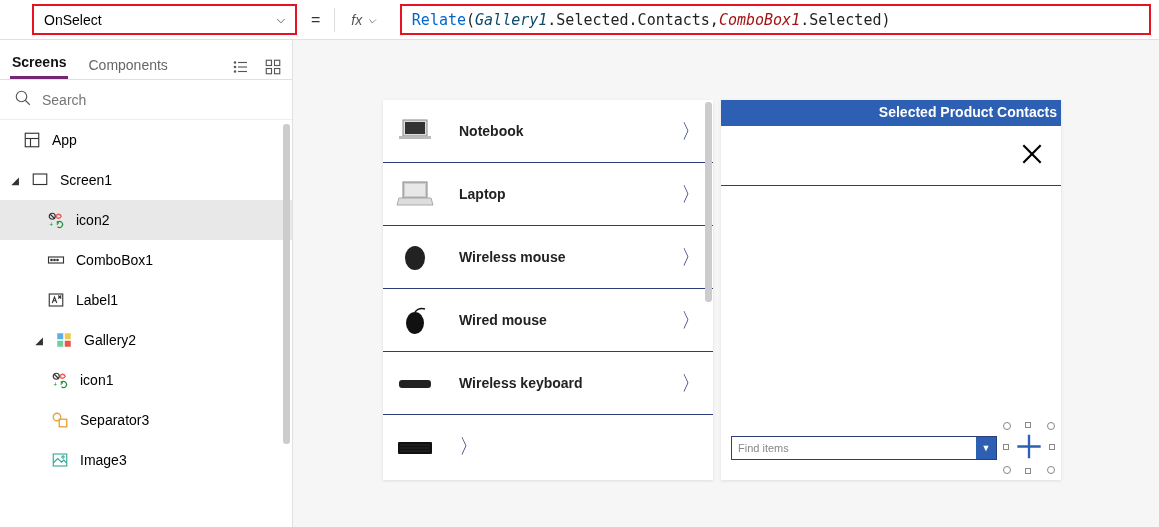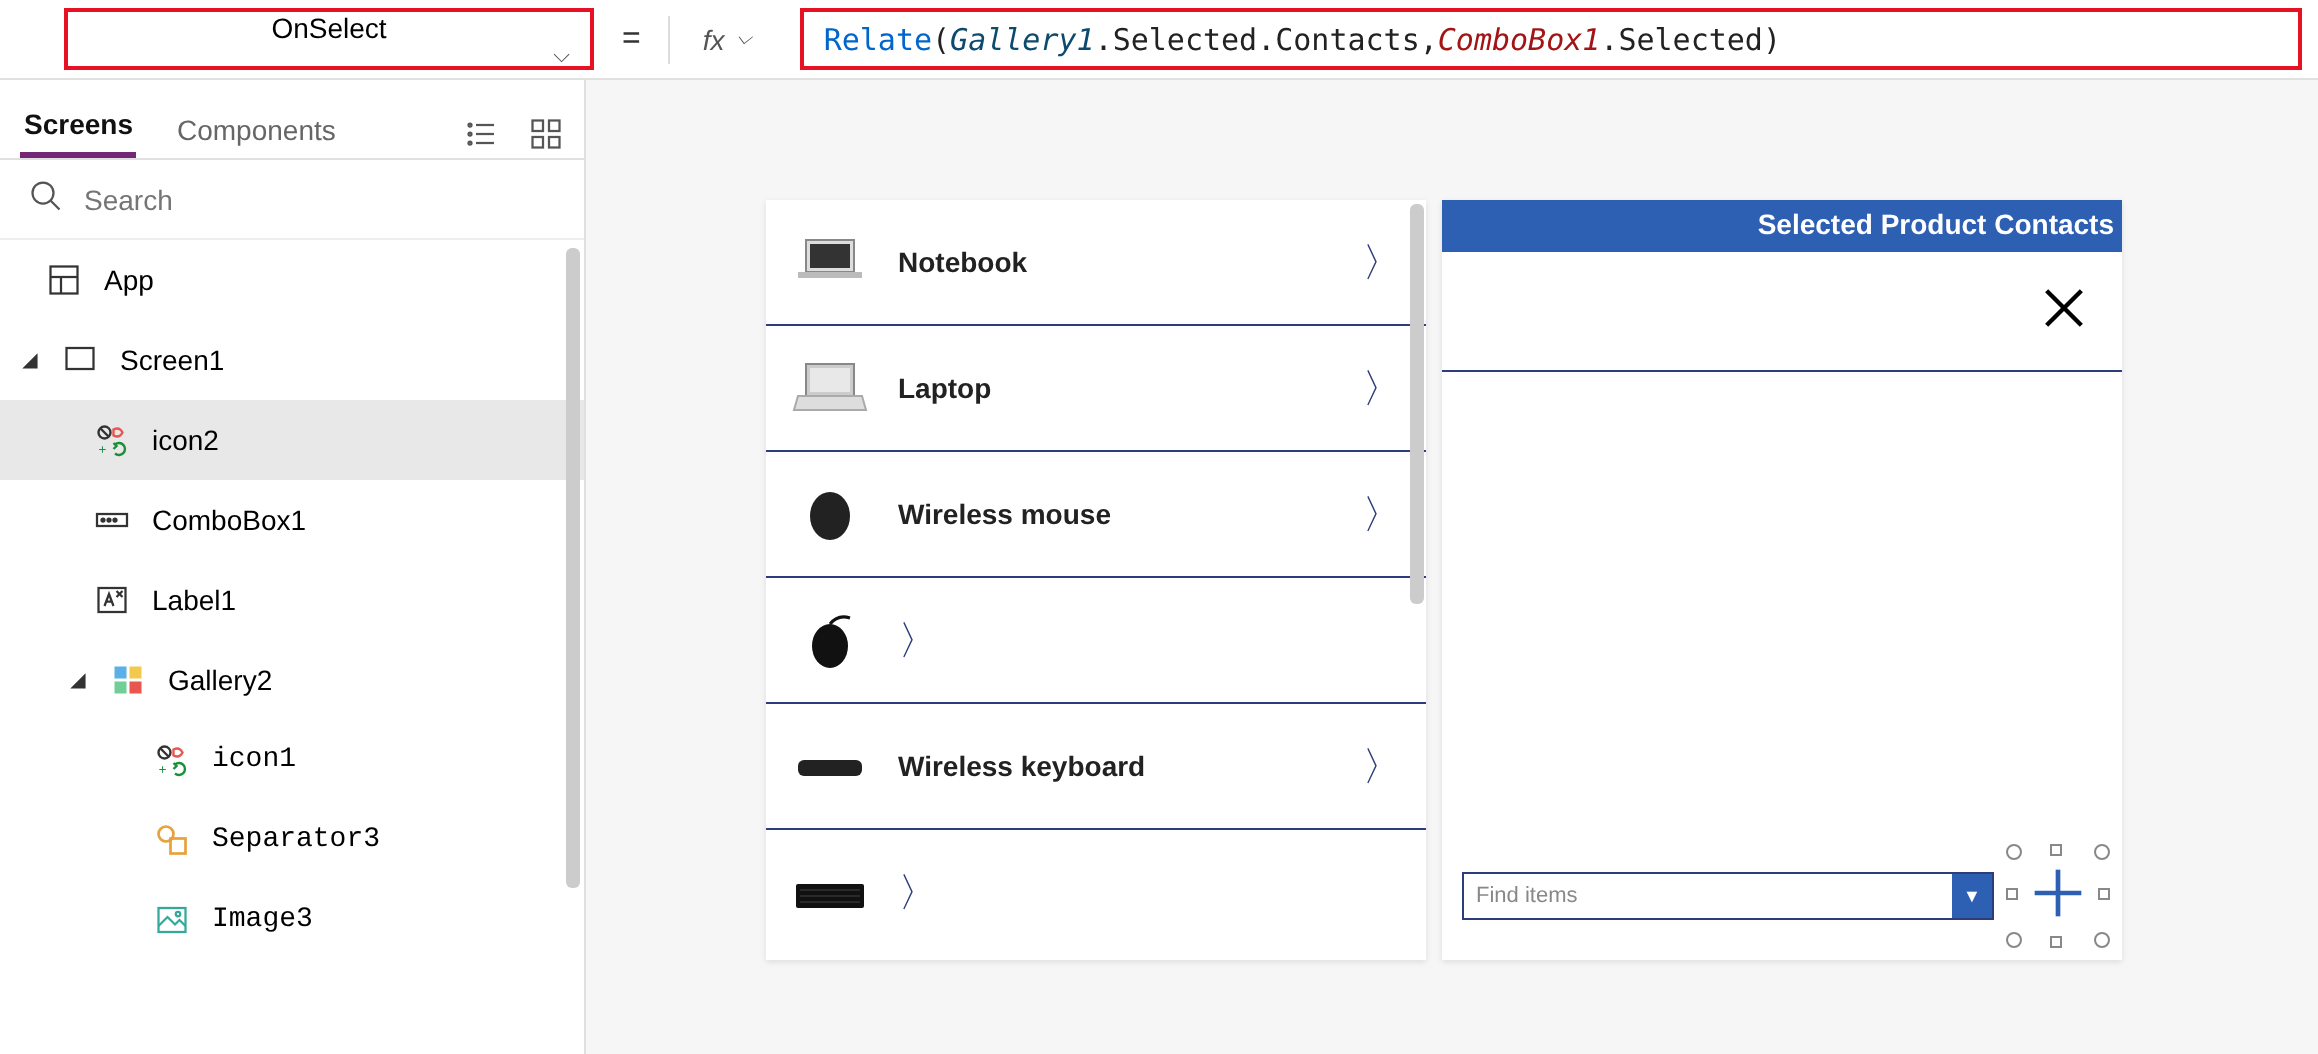--- a/index.html
+++ b/index.html
@@ -1,20 +1,20 @@
 <!DOCTYPE html>
 <html><head>
   <meta charset="utf-8">
   <style>
     * { box-sizing: border-box; margin: 0; padding: 0; }
     body { font-family: "Segoe UI", Arial, sans-serif; font-size: 14px; background: #fff; width: 1159px; height: 527px; overflow: hidden; }
     
     
     .formula-bar { display: flex; align-items: center; height: 40px; border-bottom: 1px solid #e0e0e0; padding: 4px 8px; gap: 8px; }
-    .property-dropdown { position: relative; width: 265px; height: 31px; border: 2px solid #e81123; display: flex; align-items: center; padding: 0 10px; background: #fff; margin-left: 24px; flex-direction: column; }
+    .property-dropdown { position: relative; width: 265px; height: 31px; border: 2px solid #e81123; display: flex; align-items: center; padding: 0 10px; background: #fff; margin-left: 24px; }
     .property-dropdown .chevron { margin-left: auto; color: #555; font-size: 11px; }
     .equals { margin: 0 6px; font-size: 16px; color: #333; }
     .fx-box { display: flex; align-items: center; gap: 6px; font-style: italic; color: #555; padding: 0 16px; border-left: 1px solid #ddd; height: 24px; }
     .fx-box .chev { font-size: 10px; color: #555; }
     .formula-input { flex: 1; border: 2px solid #e81123; height: 31px; display: flex; align-items: center; padding: 0 10px; font-family: Consolas, monospace; font-size: 15px; }
     .tk-func { color: #0066cc; }
     .tk-id1 { color: #0c4a6e; font-style: italic; }
     .tk-id2 { color: #a31515; font-style: italic; }
     .tk-plain { color: #222; }
     
@@ -39,30 +39,30 @@
     .scrollbar-fake { position: absolute; right: 2px; top: 4px; width: 7px; height: 320px; background: #ccc; border-radius: 3px; }
     .tree-row { display: flex; align-items: center; height: 40px; gap: 10px; cursor: default; }
     .tree-row.selected { background: #e8e8e8; }
     .expander { width: 10px; display: inline-flex; justify-content: center; font-size: 10px; color: #333; }
     .tree-icon { width: 20px; height: 20px; display: inline-flex; align-items: center; justify-content: center; }
     .tree-icon svg { width: 18px; height: 18px; }
     .indent-0 { padding-left: 22px; }
     .indent-1 { padding-left: 10px; }
     .indent-2 { padding-left: 46px; }
     .indent-2b { padding-left: 34px; }
-    .indent-3 { padding-left: 76px; font-family: Liberation Mono, monospace; }
+    .indent-3 { padding-left: 50px; }
     
     
     .canvas-area { flex: 1; background: #f6f6f6; position: relative; overflow: hidden; }
     .canvas-content { position: absolute; left: 90px; top: 60px; width: 680px; height: 380px; display: flex; gap: 8px; }
     
     
     .gallery { width: 330px; background: #fff; box-shadow: 0 1px 3px rgba(0,0,0,0.1); position: relative; }
     .gal-scroll { position: absolute; right: 1px; top: 2px; width: 7px; height: 200px; background: #ccc; border-radius: 3px; }
-    .gallery-item { display: flex; align-items: center; height: 63px; padding: 0 12px; border-bottom: 1px solid #2d3c7a; gap: 14px; }
+    .gallery-item { display: flex; align-items: center; height: 63px; padding: 0 12px; border-bottom: 1px solid #2d3c7a; gap: 24px; }
     .gallery-item:last-child { border-bottom: none; }
     .prod-img { width: 40px; height: 30px; display: flex; align-items: center; justify-content: center; }
     .gal-title { flex: 1; font-weight: 600; color: #222; }
     .gal-chev { font-size: 20px; color: #2d3c7a; font-weight: 300; }
     
     
     .contacts-panel { width: 340px; background: #fff; box-shadow: 0 1px 3px rgba(0,0,0,0.1); display: flex; flex-direction: column; }
     .contacts-header { background: #2d5fb3; color: #fff; text-align: right; padding: 4px; font-weight: 600; height: 26px; }
     .contacts-close-row { height: 60px; display: flex; justify-content: flex-end; align-items: center; padding: 0 16px; border-bottom: 1px solid #2d3c7a; }
     .close-x svg { width: 26px; height: 26px; stroke: #000; }
@@ -284,20 +284,21 @@
           <span class="gal-title">Wireless mouse</span>
           <span class="gal-chev">〉</span>
         </div>
         <div class="gallery-item">
           <span class="prod-img">
               <svg viewBox="0 0 40 30">
                 <ellipse cx="20" cy="18" rx="9" ry="11" fill="#111"></ellipse>
                 <path d="M20 7 Q24 2 30 4" stroke="#111" fill="none" stroke-width="1.5"></path>
               </svg>
             </span>
+          <span class="gal-title">Wired mouse</span>
           <span class="gal-chev">〉</span>
         </div>
         <div class="gallery-item">
           <span class="prod-img">
               <svg viewBox="0 0 40 30">
                 <rect x="4" y="12" width="32" height="8" rx="3" fill="#222"></rect>
               </svg>
             </span>
           <span class="gal-title">Wireless keyboard</span>
           <span class="gal-chev">〉</span>

